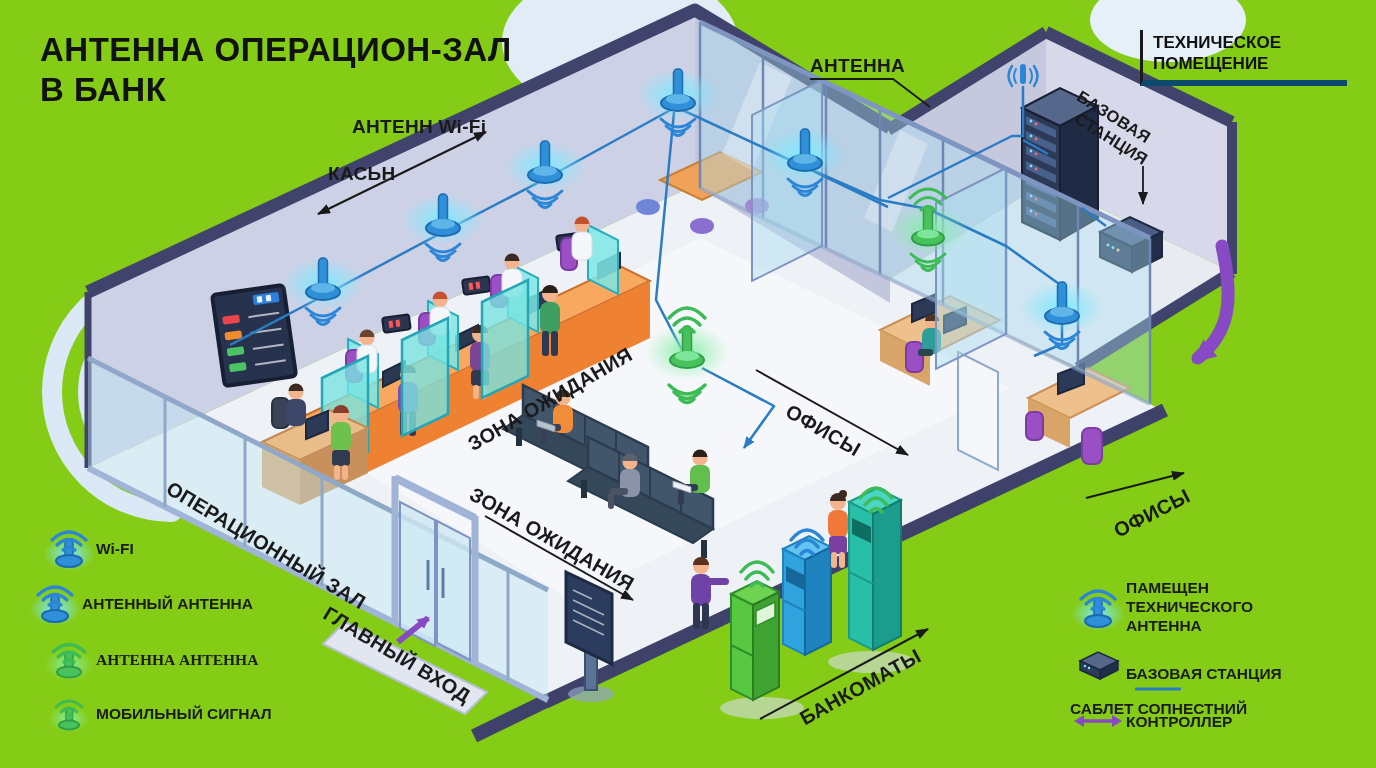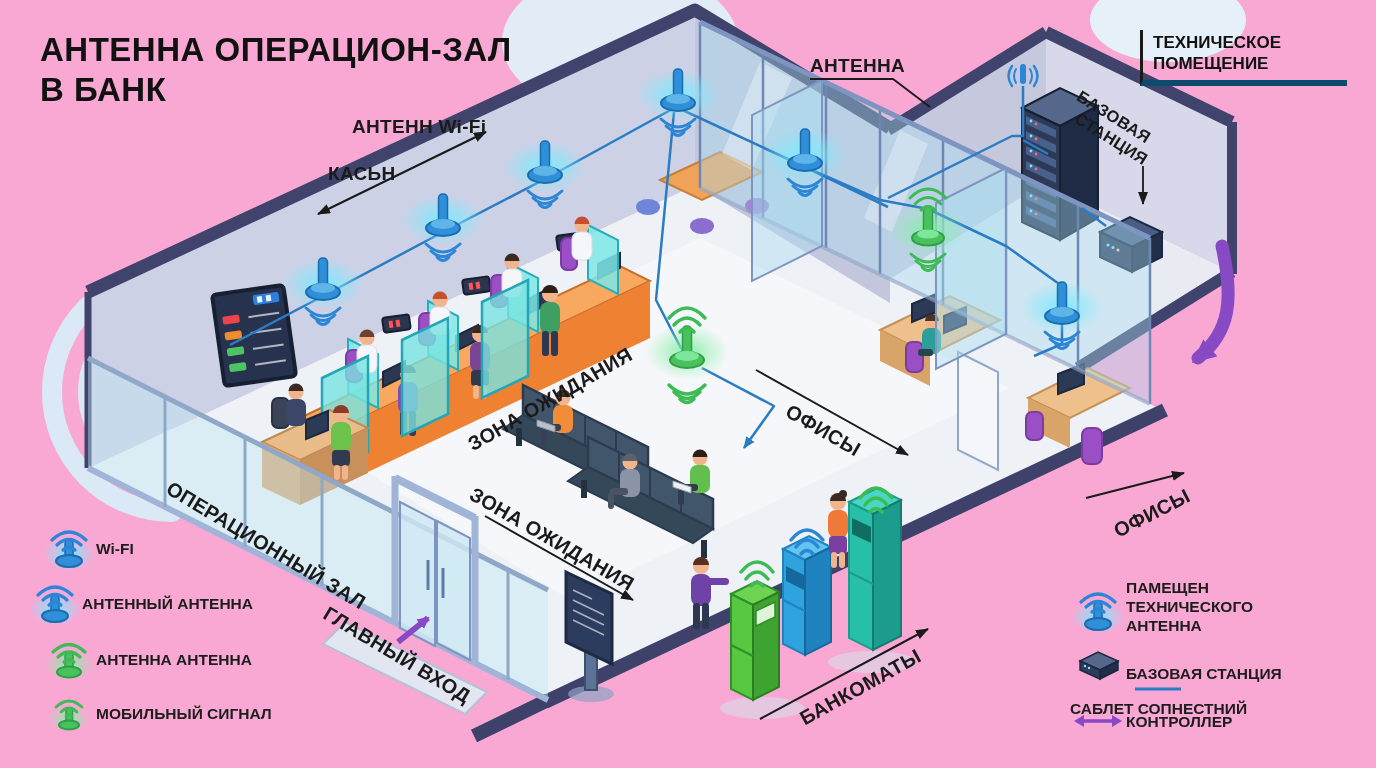--- a/index.html
+++ b/index.html
@@ -1,16 +1,16 @@
 <!DOCTYPE html>
 <html><head>
 <meta charset="utf-8">
 <style>
   html,body{margin:0;padding:0;background:#ffffff;}
-  .stage{position:relative;width:1376px;height:768px;background:#f9a8d4;overflow:hidden;
+  .stage{position:relative;width:1376px;height:768px;background:#84cc16;overflow:hidden;
          font-family:"Liberation Sans",sans-serif;}
   .scene{position:absolute;left:0;top:0;width:1376px;height:768px;}
   .lbl{position:absolute;font-weight:700;color:#1a1a1a;white-space:nowrap;letter-spacing:.3px;}
   .title{font-size:33px;line-height:40px;letter-spacing:.5px;color:#111;}
   .callout{font-size:19px;}
   .zone{font-size:20px;}
   .rot{transform-origin:0 0;}
   .techbox{position:absolute;border-left:3px solid #1a1a1a;border-bottom:6px solid #0c4a6e;
            padding:2px 8px 6px 10px;font-size:17px;line-height:21px;font-weight:700;color:#111;}
   .legend-row{position:absolute;display:flex;align-items:center;}
@@ -598,21 +598,21 @@
         <rect x="23" y="16" width="8" height="20" rx="4" fill="#2f8fd9" stroke="#1b6cae" stroke-width="1.5"></rect>
         <ellipse cx="27" cy="37" rx="13" ry="6" fill="#2f8fd9" stroke="#1b6cae" stroke-width="2"></ellipse>
         <g fill="none" stroke="#2b86d8" stroke-width="3.2" stroke-linecap="round">
           <path d="M 10,16 Q 27,0 44,16"></path>
           <path d="M 15,21 Q 27,10 39,21"></path>
           <path d="M 21,26 Q 27,20 33,26"></path>
         </g>
       </svg>
   <span class="txt">АНТЕННЫЙ АНТЕННА</span>
 </div>
-<div class="legend-row" style="left:42px;top:636px;">
+<div class="legend-row" style="left:42px;top:636px;font-family:Liberation Serif, serif;">
   <svg width="54" height="46">
         <ellipse cx="27" cy="29" rx="25" ry="16" fill="url(#gGreen)"></ellipse>
         <rect x="23" y="16" width="8" height="19" rx="4" fill="#49c25e" stroke="#2f9e46" stroke-width="1.5"></rect>
         <ellipse cx="27" cy="36" rx="12" ry="5.5" fill="#49c25e" stroke="#2f9e46" stroke-width="2"></ellipse>
         <g fill="none" stroke="#3dbb55" stroke-width="3.2" stroke-linecap="round">
           <path d="M 11,16 Q 27,1 43,16"></path>
           <path d="M 16,21 Q 27,11 38,21"></path>
           <path d="M 22,26 Q 27,21 32,26"></path>
         </g>
       </svg>
@@ -625,21 +625,21 @@
         <ellipse cx="27" cy="32" rx="10" ry="4.5" fill="#49c25e" stroke="#2f9e46" stroke-width="2"></ellipse>
         <g fill="none" stroke="#3dbb55" stroke-width="2.8" stroke-linecap="round">
           <path d="M 14,14 Q 27,2 40,14"></path>
           <path d="M 19,19 Q 27,11 35,19"></path>
           <path d="M 24,23 Q 27,20 30,23"></path>
         </g>
       </svg>
   <span class="txt">МОБИЛЬНЫЙ СИГНАЛ</span>
 </div>
 
-<div class="legend-row" style="left:1070px;top:578px;align-items:flex-end;">
+<div class="legend-row" style="left:1070px;top:578px;">
   <svg width="56" height="50">
         <ellipse cx="28" cy="32" rx="27" ry="17" fill="url(#gBlue)"></ellipse>
         <rect x="24" y="17" width="8" height="21" rx="4" fill="#2f8fd9" stroke="#1b6cae" stroke-width="1.5"></rect>
         <ellipse cx="28" cy="39" rx="13" ry="6" fill="#2f8fd9" stroke="#1b6cae" stroke-width="2"></ellipse>
         <g fill="none" stroke="#2b86d8" stroke-width="3.2" stroke-linecap="round">
           <path d="M 11,17 Q 28,1 45,17"></path>
           <path d="M 16,22 Q 28,11 40,22"></path>
           <path d="M 22,27 Q 28,21 34,27"></path>
         </g>
       </svg>

